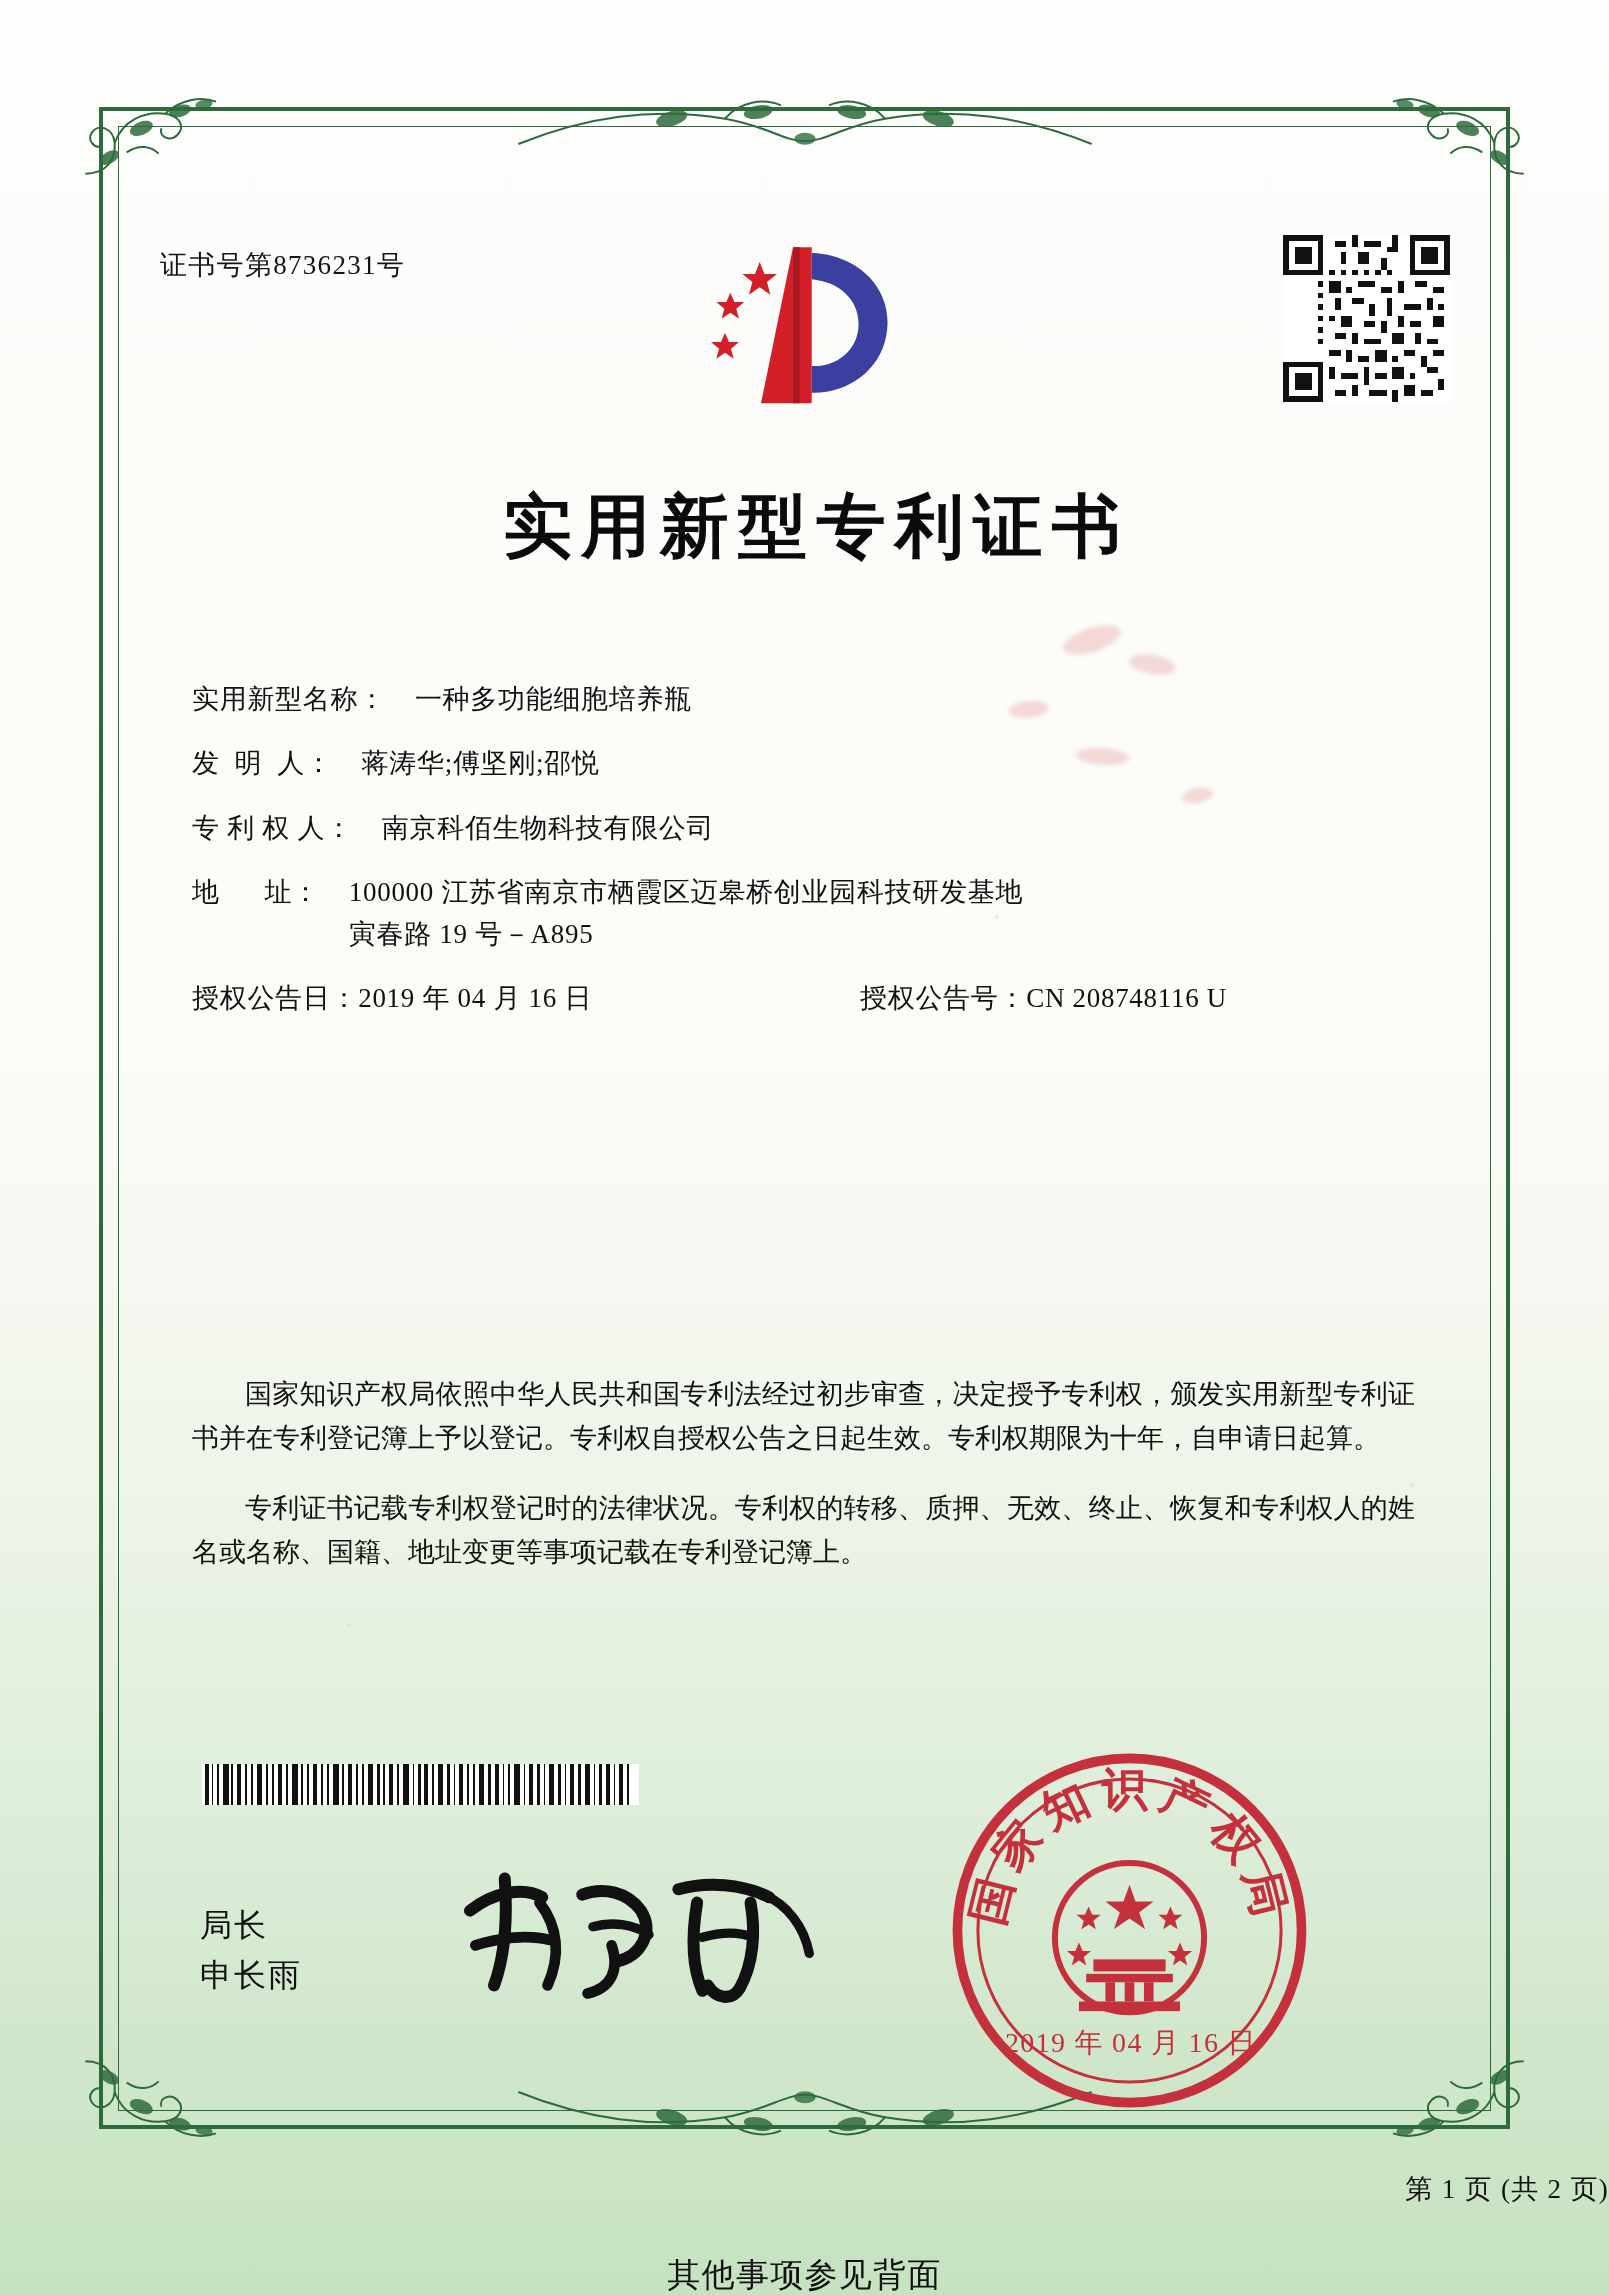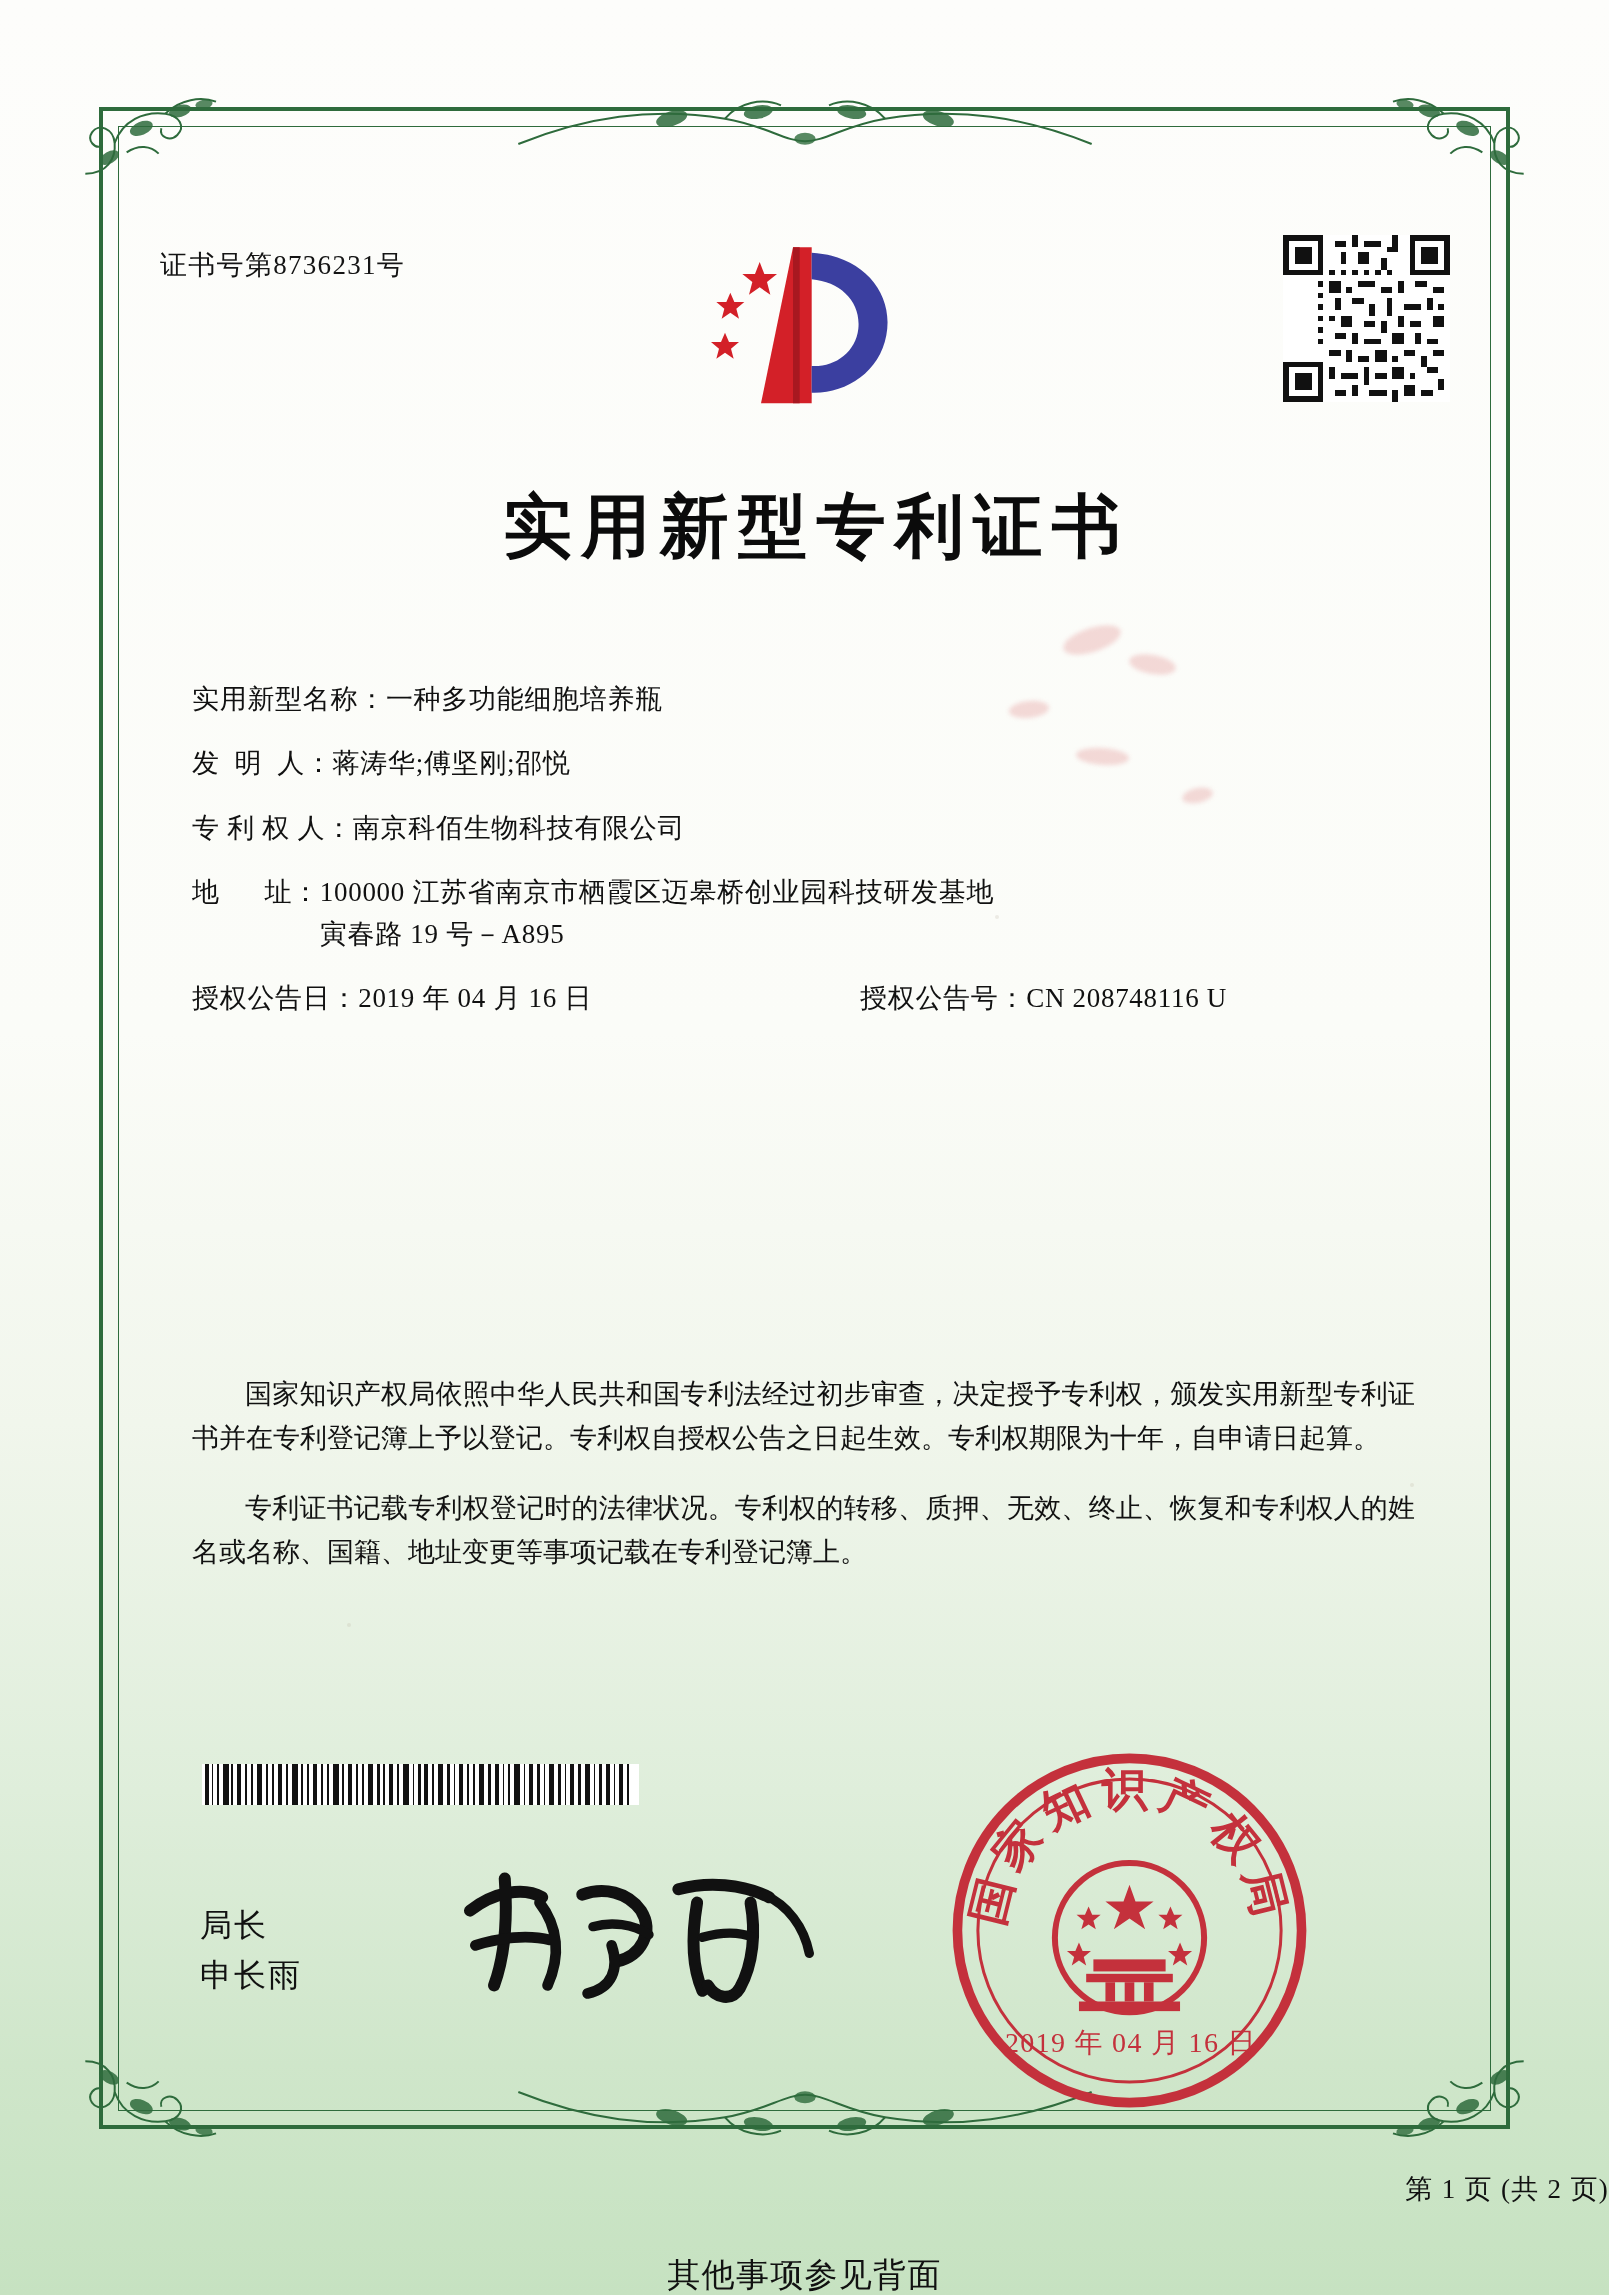--- a/index.html
+++ b/index.html
@@ -141,20 +141,21 @@
     top: 681px;
     width: 1229px;
   }
   .field-row {
     display: flex;
     align-items: baseline;
     margin-bottom: 28px;
     font-size: 27px;
     color: #111;
     line-height: 1.35;
+    gap: 29px;
   }
   .field-label {
     flex: 0 0 auto;
     white-space: pre;
     letter-spacing: 0.7px;
   }
   .field-value {
     flex: 1 1 auto;
     letter-spacing: 0.7px;
   }

